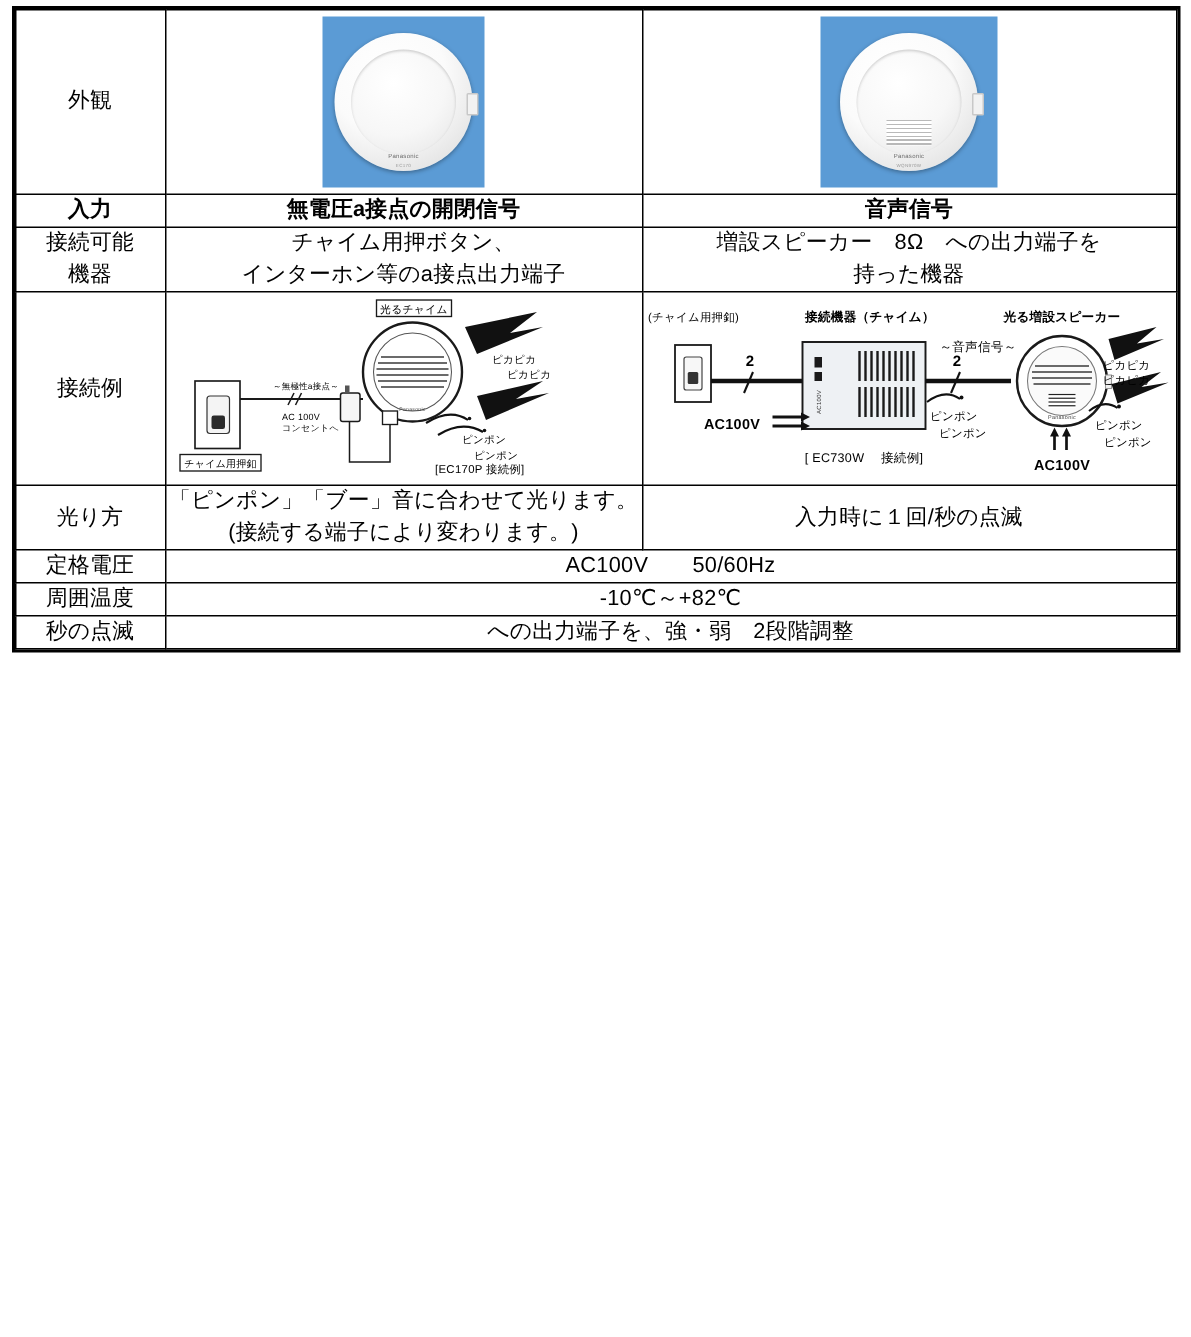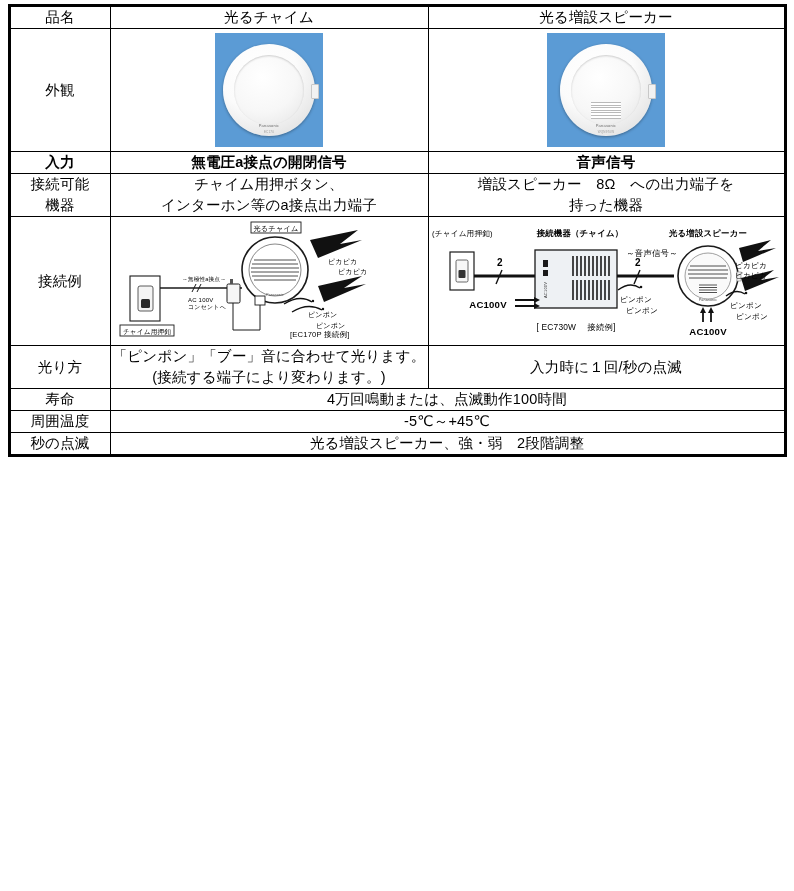--- a/index.html
+++ b/index.html
@@ -126,25 +126,20 @@
 <body>
 
 <table id="spec-table">
   <colgroup>
     <col class="col-label">
       <col class="col-a">
       <col class="col-b">
   </colgroup>
   <tbody>
 
-    <tr>
-      <td class="label">品名</td>
-      <td class="cell">光るチャイム</td>
-      <td class="cell">光る増設スピーカー</td>
-    </tr>
 
 
     <tr>
       <td class="label">外観</td>
       <td class="photo-cell">
         <div class="photo-wrap">
           <div class="photo-bg">
             <div class="device">
               <div class="inner"></div>
               <div class="knob"></div>
@@ -366,33 +361,33 @@
 
 
     <tr>
       <td class="label">光り方</td>
       <td class="cell two-line">「ピンポン」「ブー」音に合わせて光ります。
 (接続する端子により変わります。)</td>
       <td class="cell two-line">入力時に１回/秒の点滅</td>
     </tr>
 
 
-
-
-
-    <tr>
-      <td class="label">寿命</td>
-      <td class="cell" colspan="2">4万回鳴動または、点滅動作100時間</td>
-    </tr>
+    <tr>
+      <td class="label">定格電圧</td>
+      <td class="cell" colspan="2">AC100V　　50/60Hz</td>
+    </tr>
+
+
+
 
     <tr>
       <td class="label">周囲温度</td>
-      <td class="cell" colspan="2">-5℃～+45℃</td>
+      <td class="cell" colspan="2">-10℃～+82℃</td>
     </tr>
 
 
     <tr>
       <td class="label">秒の点滅</td>
-      <td class="cell" colspan="2">光る増設スピーカー、強・弱　2段階調整</td>
+      <td class="cell" colspan="2">への出力端子を、強・弱　2段階調整</td>
     </tr>
 
   </tbody>
 </table>
 
 </body></html>

